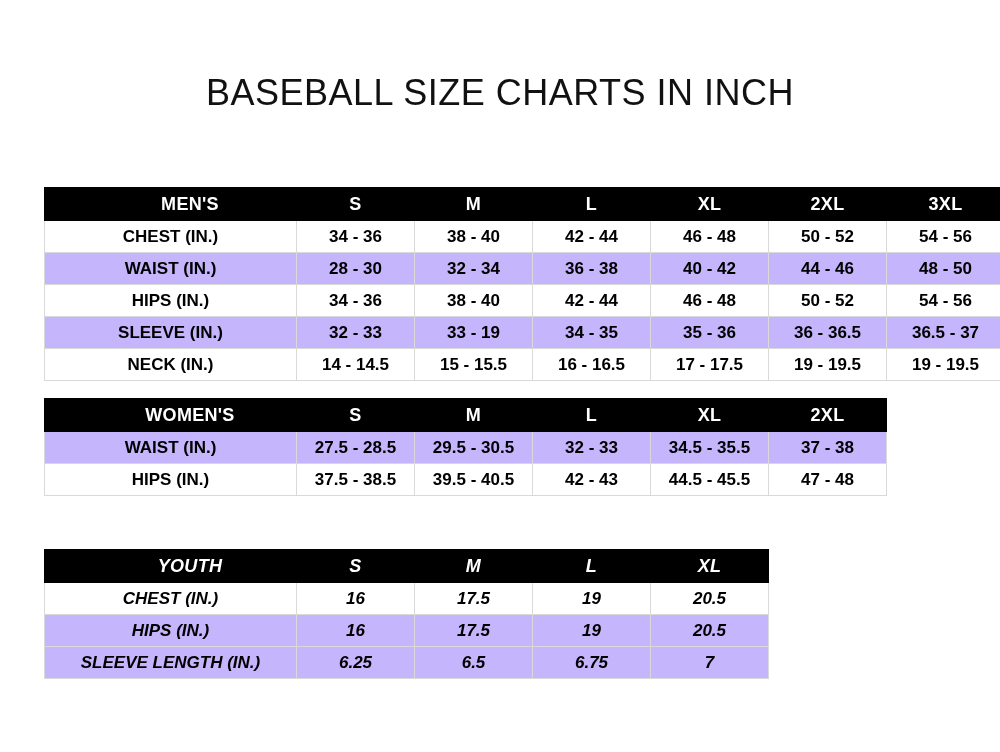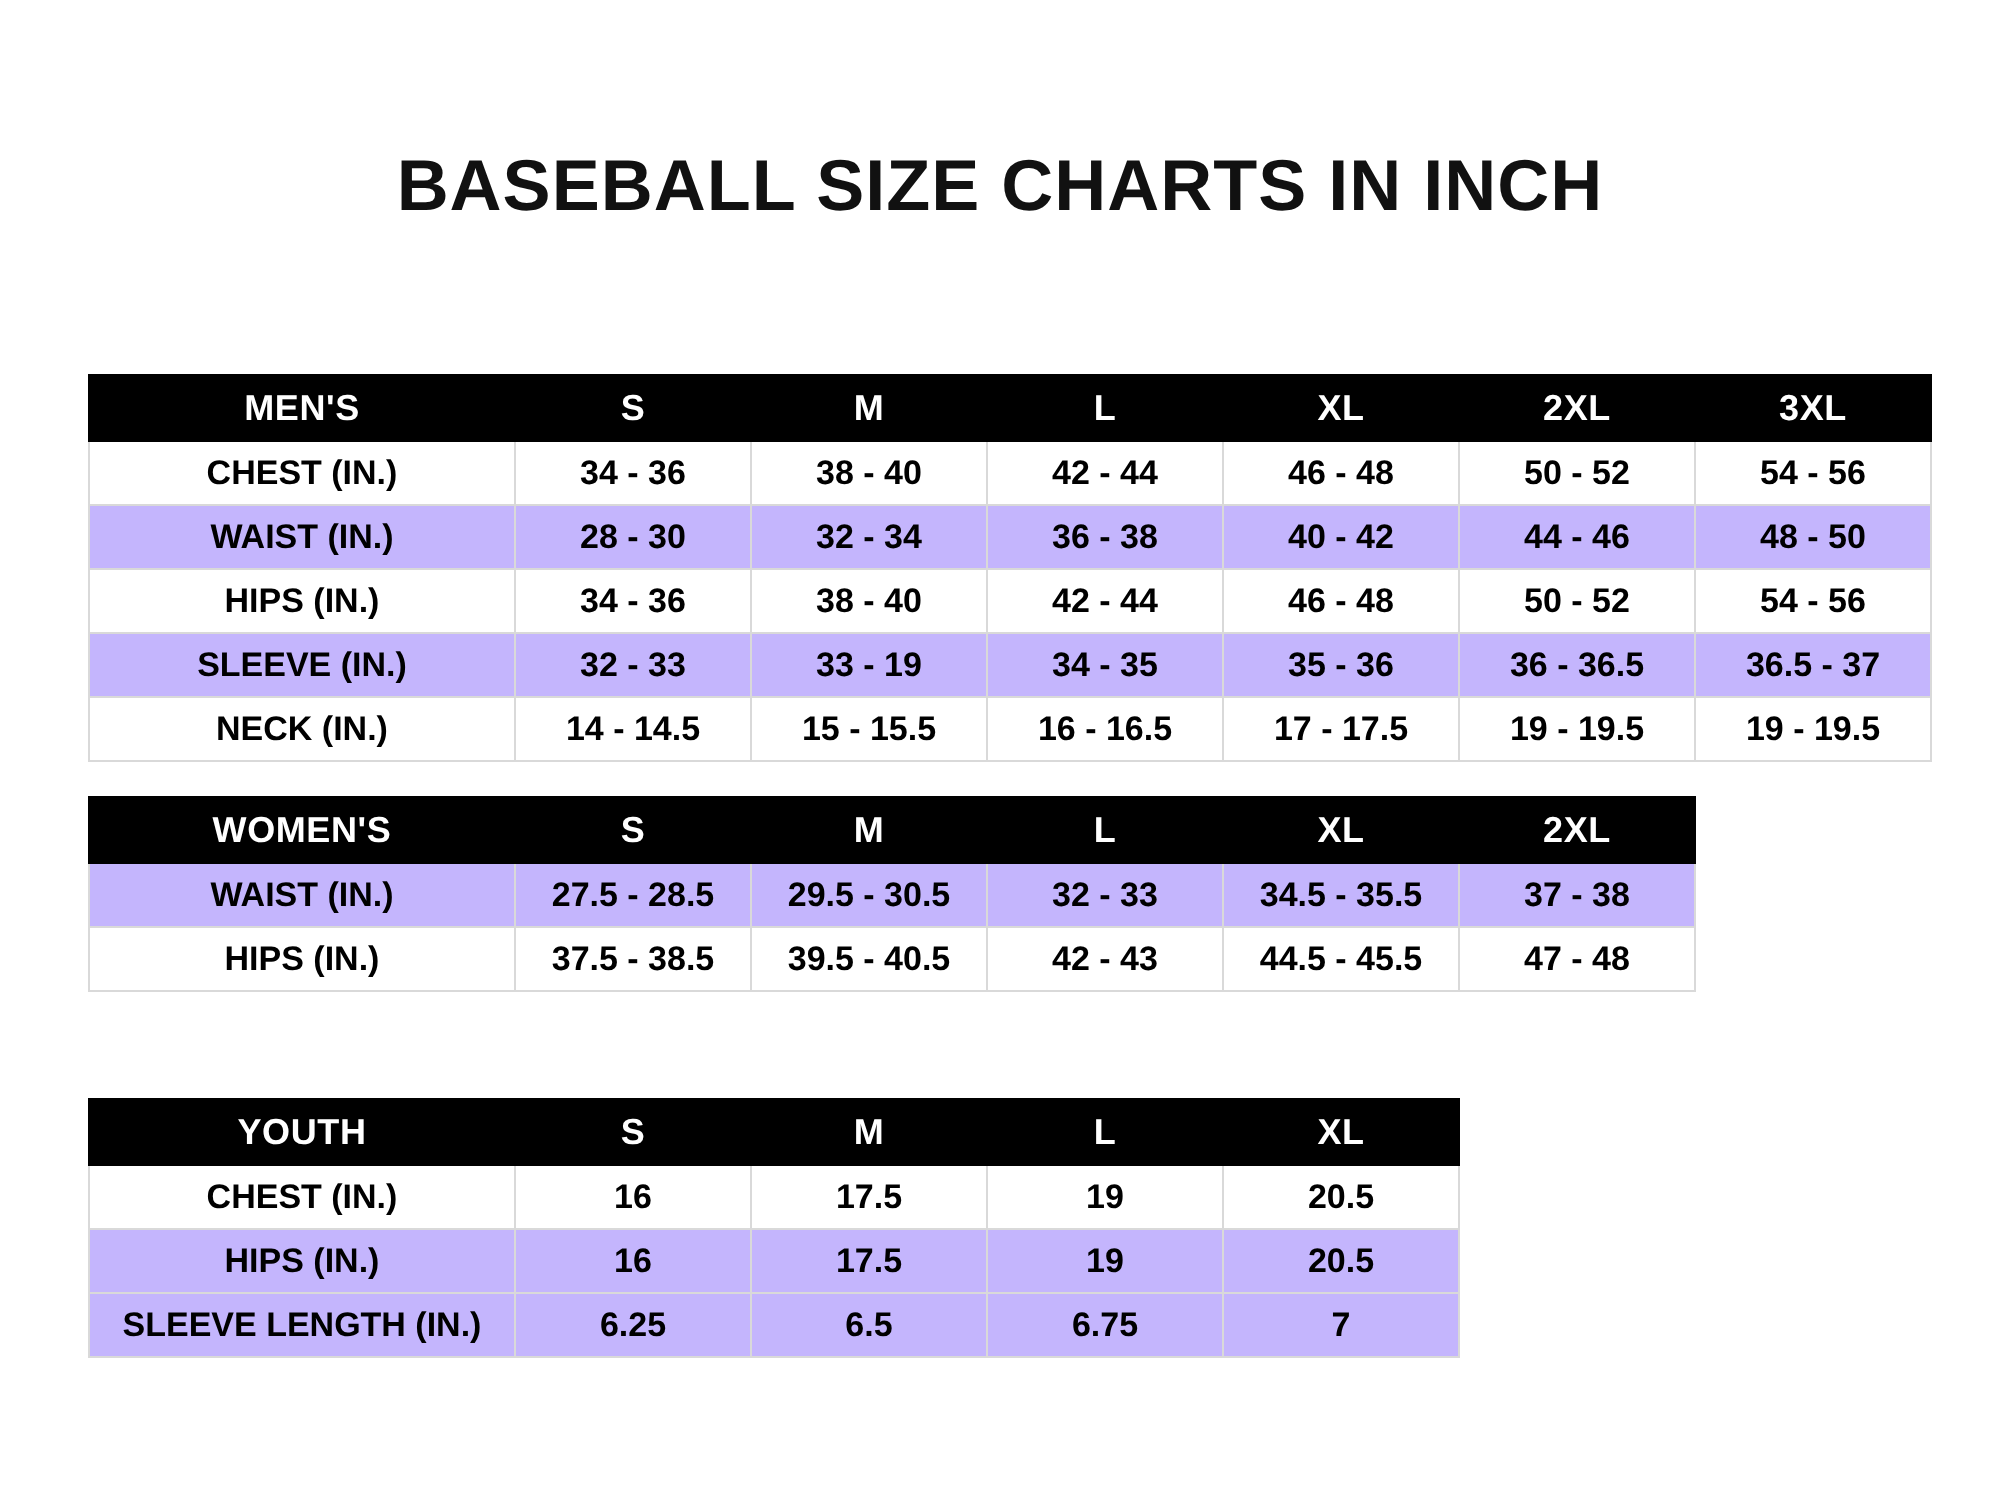--- a/index.html
+++ b/index.html
@@ -22,21 +22,21 @@
     position: relative;
   }
 
   .title {
     position: absolute;
     top: 72px;
     left: 0;
     width: 1000px;
     text-align: center;
     font-size: 36px;
-    font-weight: bold;
+    font-weight: normal;
     letter-spacing: 0.5px;
     color: #111111;
   }
 
   table {
     border-collapse: collapse;
     table-layout: fixed;
   }
 
   td, th {
@@ -53,20 +53,21 @@
   thead th {
     background: #000000;
     color: #ffffff;
     font-size: 18px;
     height: 32px;
     letter-spacing: 0.3px;
   }
 
   thead th.label-head {
     text-align: center;
+    padding-left: 39px;
   }
 
   tbody tr.alt td {
     background: #c4b5fd;
   }
 
   td.rowlabel, th.label-head {
     text-align: center;
   }
 
@@ -86,20 +87,21 @@
   }
   #womens-table-wrap {
     position: absolute;
     top: 398px;
     left: 44px;
   }
   #youth-table-wrap {
     position: absolute;
     top: 549px;
     left: 44px;
+    font-style: italic;
   }
 
   #mens-table-wrap table { width: 912px; }
   #womens-table-wrap table { width: 790px; }
   #youth-table-wrap table { width: 668px; }
 
   .col-label { width: 212px; }
   .col-size  { width: 117px; }
 </style>
 </head>

